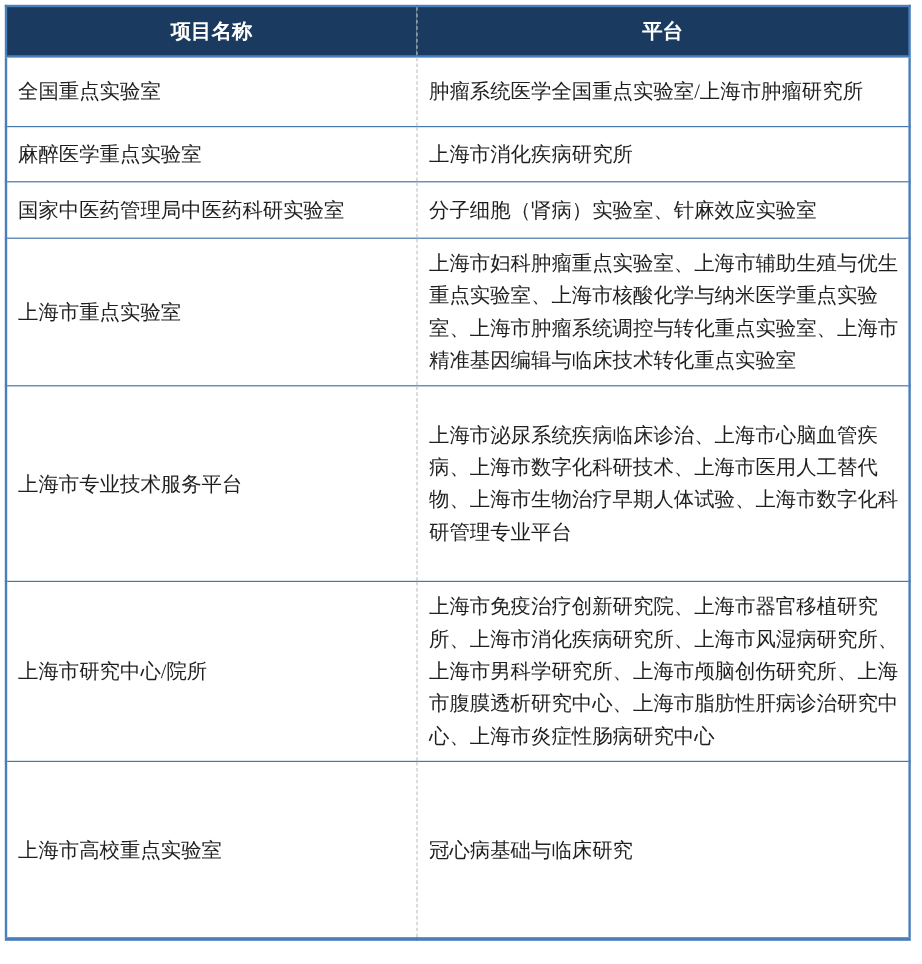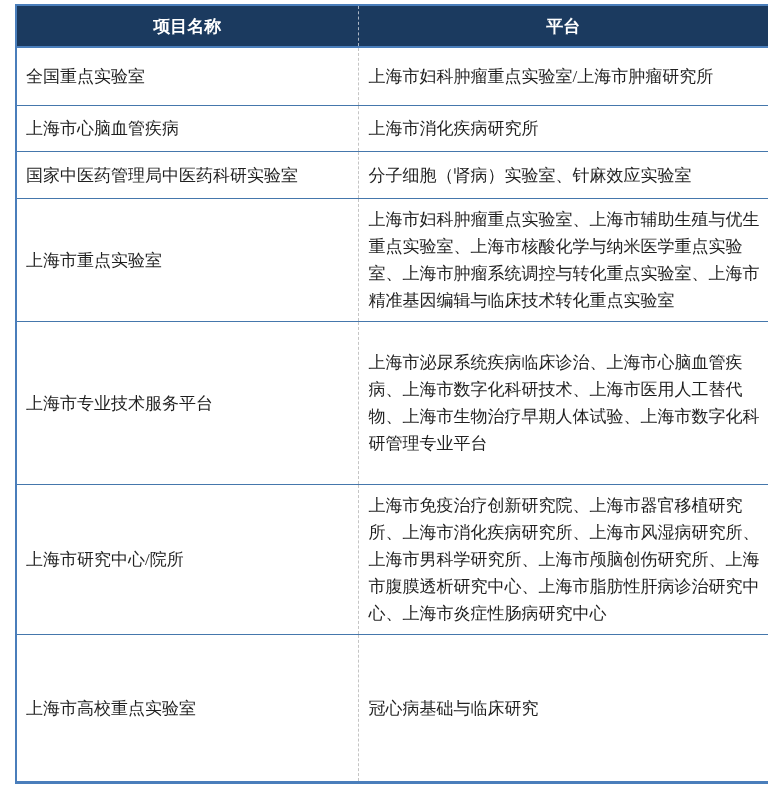--- a/index.html
+++ b/index.html
@@ -5,21 +5,21 @@
   html, body {
     margin: 0;
     padding: 0;
     background: #ffffff;
     font-family: "Liberation Serif", "DejaVu Serif", serif;
   }
   .page {
     width: 768px;
     height: 803px;
     box-sizing: border-box;
-    padding: 4px 7px 4px 15px;
+    padding: 4px 7px 4px 4px;
     background: #ffffff;
   }
   table.platform-table {
     width: 753px;
     border-collapse: collapse;
     table-layout: fixed;
     border: 2px solid #4A7EBB;
     border-bottom: 3px solid #4A7EBB;
   }
   col.c-name { width: 342px; }
@@ -73,24 +73,24 @@
     </colgroup>
     <thead>
       <tr>
         <th class="col-name-header">项目名称</th>
         <th class="col-platform-header">平台</th>
       </tr>
     </thead>
     <tbody>
         <tr>
           <td class="col-name">全国重点实验室</td>
-          <td class="col-platform">上海市妇科肿瘤重点实验室/上海市肿瘤研究所</td>
+          <td class="col-platform">肿瘤系统医学全国重点实验室/上海市肿瘤研究所</td>
         </tr>
         <tr>
-          <td class="col-name">上海市心脑血管疾病</td>
+          <td class="col-name">麻醉医学重点实验室</td>
           <td class="col-platform">上海市消化疾病研究所</td>
         </tr>
         <tr>
           <td class="col-name">国家中医药管理局中医药科研实验室</td>
           <td class="col-platform">分子细胞（肾病）实验室、针麻效应实验室</td>
         </tr>
         <tr>
           <td class="col-name">上海市重点实验室</td>
           <td class="col-platform">上海市妇科肿瘤重点实验室、上海市辅助生殖与优生重点实验室、上海市核酸化学与纳米医学重点实验室、上海市肿瘤系统调控与转化重点实验室、上海市精准基因编辑与临床技术转化重点实验室</td>
         </tr>

